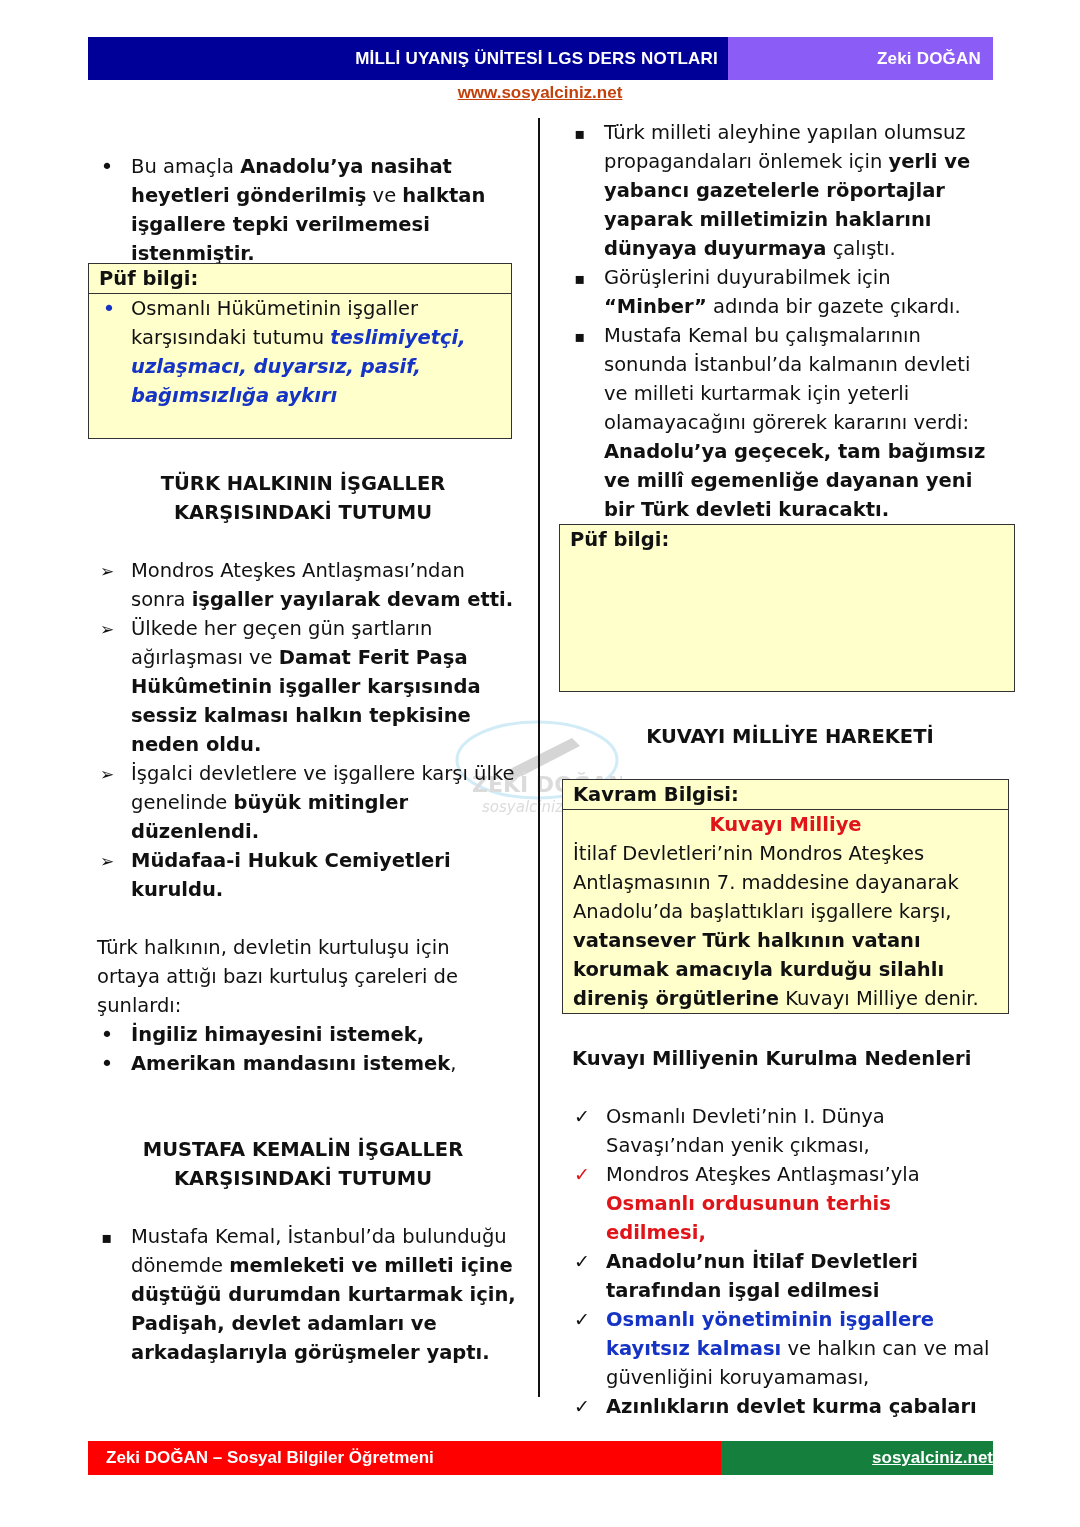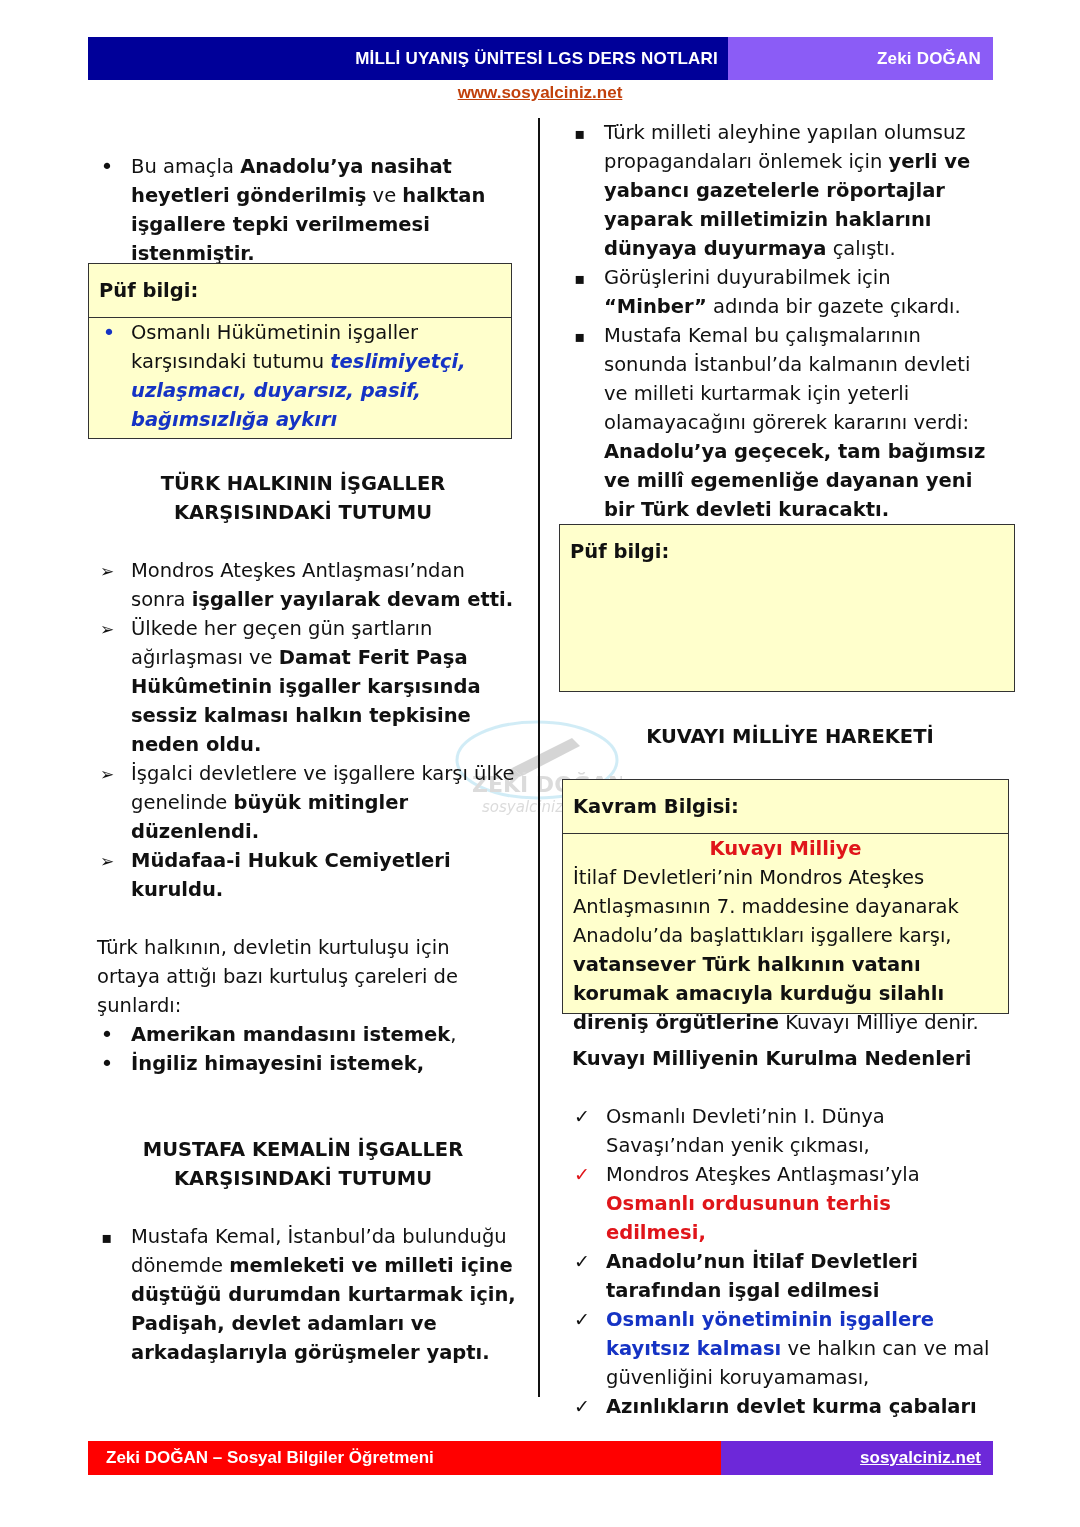--- a/index.html
+++ b/index.html
@@ -29,27 +29,27 @@
   .mk.dot::before { content:"•"; font-size:22px; }
   .mk.sq::before { content:"▪"; font-size:16px; }
   .mk.arrow::before { content:"➢"; font-size:17px; }
   .mk.check::before { content:"✓"; font-size:19px; }
   .mk.check.red::before { color:#e0151a; }
   .mk.dot.blue::before { color:#1533c4; }
 
   .heading { font-weight:bold; text-align:center; font-size:19.5px; line-height:29px; }
 
   .box { position:absolute; background:#ffffcc; border:1.5px solid #333; box-sizing:border-box; font-size:19.5px; line-height:29px; }
-  .box .title { font-weight:bold; padding:12px 10px; }
+  .box .title { font-weight:bold; padding:0 10px; }
   .box .title.sep { border-bottom:1.5px solid #333; }
   .box .body { padding:0 10px; }
 
   .ftr { position:absolute; left:88px; top:1441px; width:905px; height:34px; display:flex; }
   .ftr .red { background:#ff0000; width:633px; display:flex; align-items:center; padding-left:18px; box-sizing:border-box; }
-  .ftr .blue { background:#6d28d9; flex:1; display:flex; align-items:center; justify-content:flex-end; padding-right:12px; box-sizing:border-box; }
+  .ftr .blue { background:#15803d; flex:1; display:flex; align-items:center; justify-content:flex-end; padding-right:0; box-sizing:border-box; }
   .ftr span { color:#fff; font-weight:bold; font-size:17px; font-family:"Liberation Sans",sans-serif; }
   .ftr a { color:#fff; font-weight:bold; font-size:17px; text-decoration:underline; font-family:"Liberation Sans",sans-serif; }
 
   .wm { position:absolute; left:452px; top:720px; width:170px; height:100px; opacity:0.35; pointer-events:none; }
 </style>
 </head>
 <body>
 
 <div class="hdr">
   <div class="blue">
@@ -98,22 +98,22 @@
     <div>KARŞISINDAKİ TUTUMU</div>
   </div>
   <ul class="bl" style="margin-top:29px;">
     <li><span class="mk arrow"></span><span>Mondros Ateşkes Antlaşması’ndan sonra </span><span class="b">işgaller yayılarak devam etti.</span></li>
     <li><span class="mk arrow"></span><span>Ülkede her geçen gün şartların ağırlaşması ve </span><span class="b">Damat Ferit Paşa Hükûmetinin işgaller karşısında sessiz kalması halkın tepkisine neden oldu.</span></li>
     <li><span class="mk arrow"></span><span>İşgalci devletlere ve işgallere karşı ülke genelinde </span><span class="b">büyük mitingler düzenlendi.</span></li>
     <li><span class="mk arrow"></span><span></span><span class="b">Müdafaa-i Hukuk Cemiyetleri kuruldu.</span></li>
   </ul>
   <div style="margin-top:29px; width:380px;">Türk halkının, devletin kurtuluşu için ortaya attığı bazı kurtuluş çareleri de şunlardı:</div>
   <ul class="bl">
+    <li><span class="mk dot"></span><span class="b">İngiliz himayesini istemek,</span><span></span></li>
     <li><span class="mk dot"></span><span class="b">Amerikan mandasını istemek</span><span>,</span></li>
-    <li><span class="mk dot"></span><span class="b">İngiliz himayesini istemek,</span><span></span></li>
   </ul>
 </div>
 
 <div class="col" style="left:97px; top:1135px; width:420px;">
   <div class="heading" style="width:412px;">
     <div>MUSTAFA KEMALİN İŞGALLER</div>
     <div>KARŞISINDAKİ TUTUMU</div>
   </div>
   <ul class="bl" style="margin-top:29px;">
     <li><span class="mk sq"></span><span>Mustafa Kemal, İstanbul’da bulunduğu dönemde </span><span class="b">memleketi ve milleti içine düştüğü durumdan kurtarmak için, Padişah, devlet adamları ve arkadaşlarıyla görüşmeler yaptı.</span></li>

